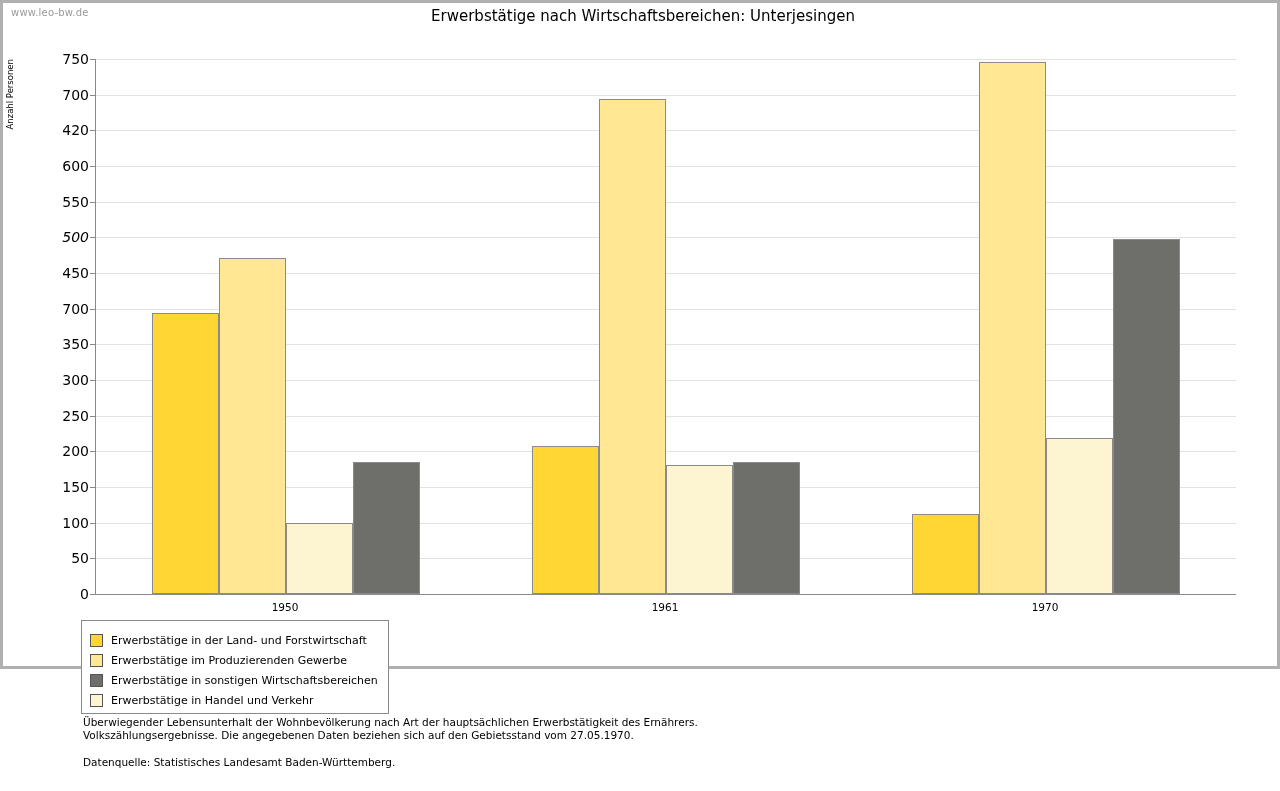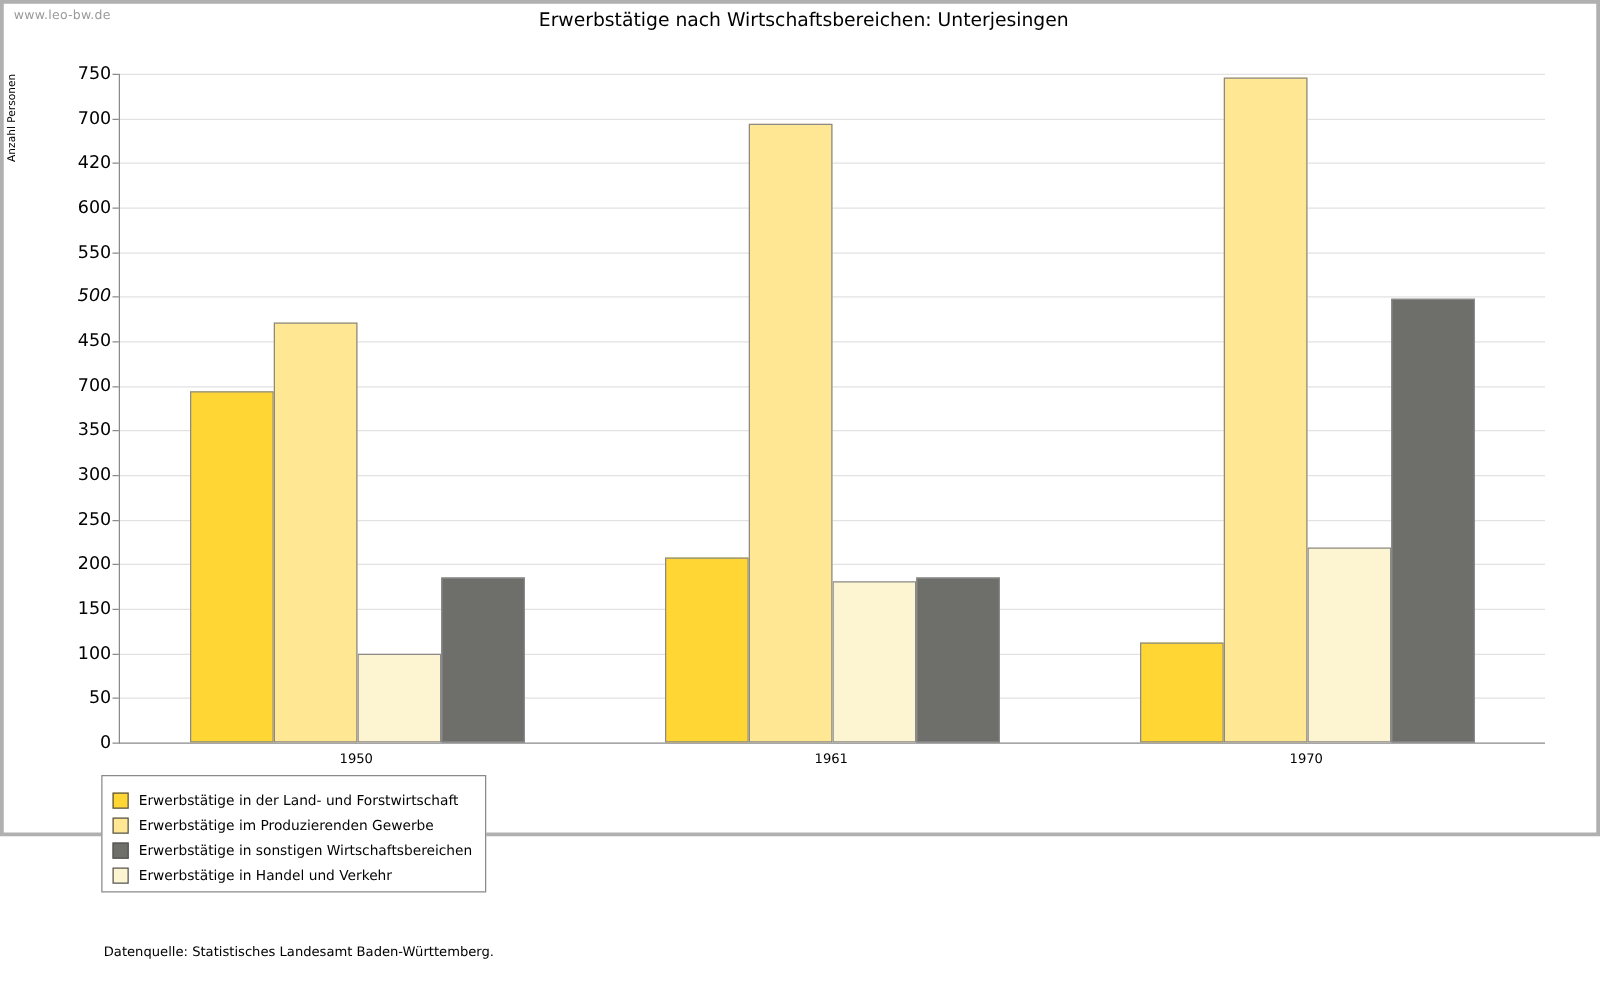--- a/index.html
+++ b/index.html
@@ -207,16 +207,20 @@
           <span class="swatch" style="background: rgb(110, 110, 107);"></span>
           <span class="legend-text">Erwerbstätige in sonstigen Wirtschaftsbereichen</span>
         </div>
         <div class="legend-row">
           <span class="swatch" style="background: rgb(253, 244, 210);"></span>
           <span class="legend-text">Erwerbstätige in Handel und Verkehr</span>
         </div>
       </div>
   </div>
 
+  <div class="footnotes">
+    <div>Überwiegender Lebensunterhalt der Wohnbevölkerung nach Art der hauptsächlichen Erwerbstätigkeit des Ernährers.</div>
+    <div>Volkszählungsergebnisse. Die angegebenen Daten beziehen sich auf den Gebietsstand vom 27.05.1970.</div>
+  </div>
 
   <div class="source">Datenquelle: Statistisches Landesamt Baden-Württemberg.</div>
 
 </div>
 
 </body></html>

